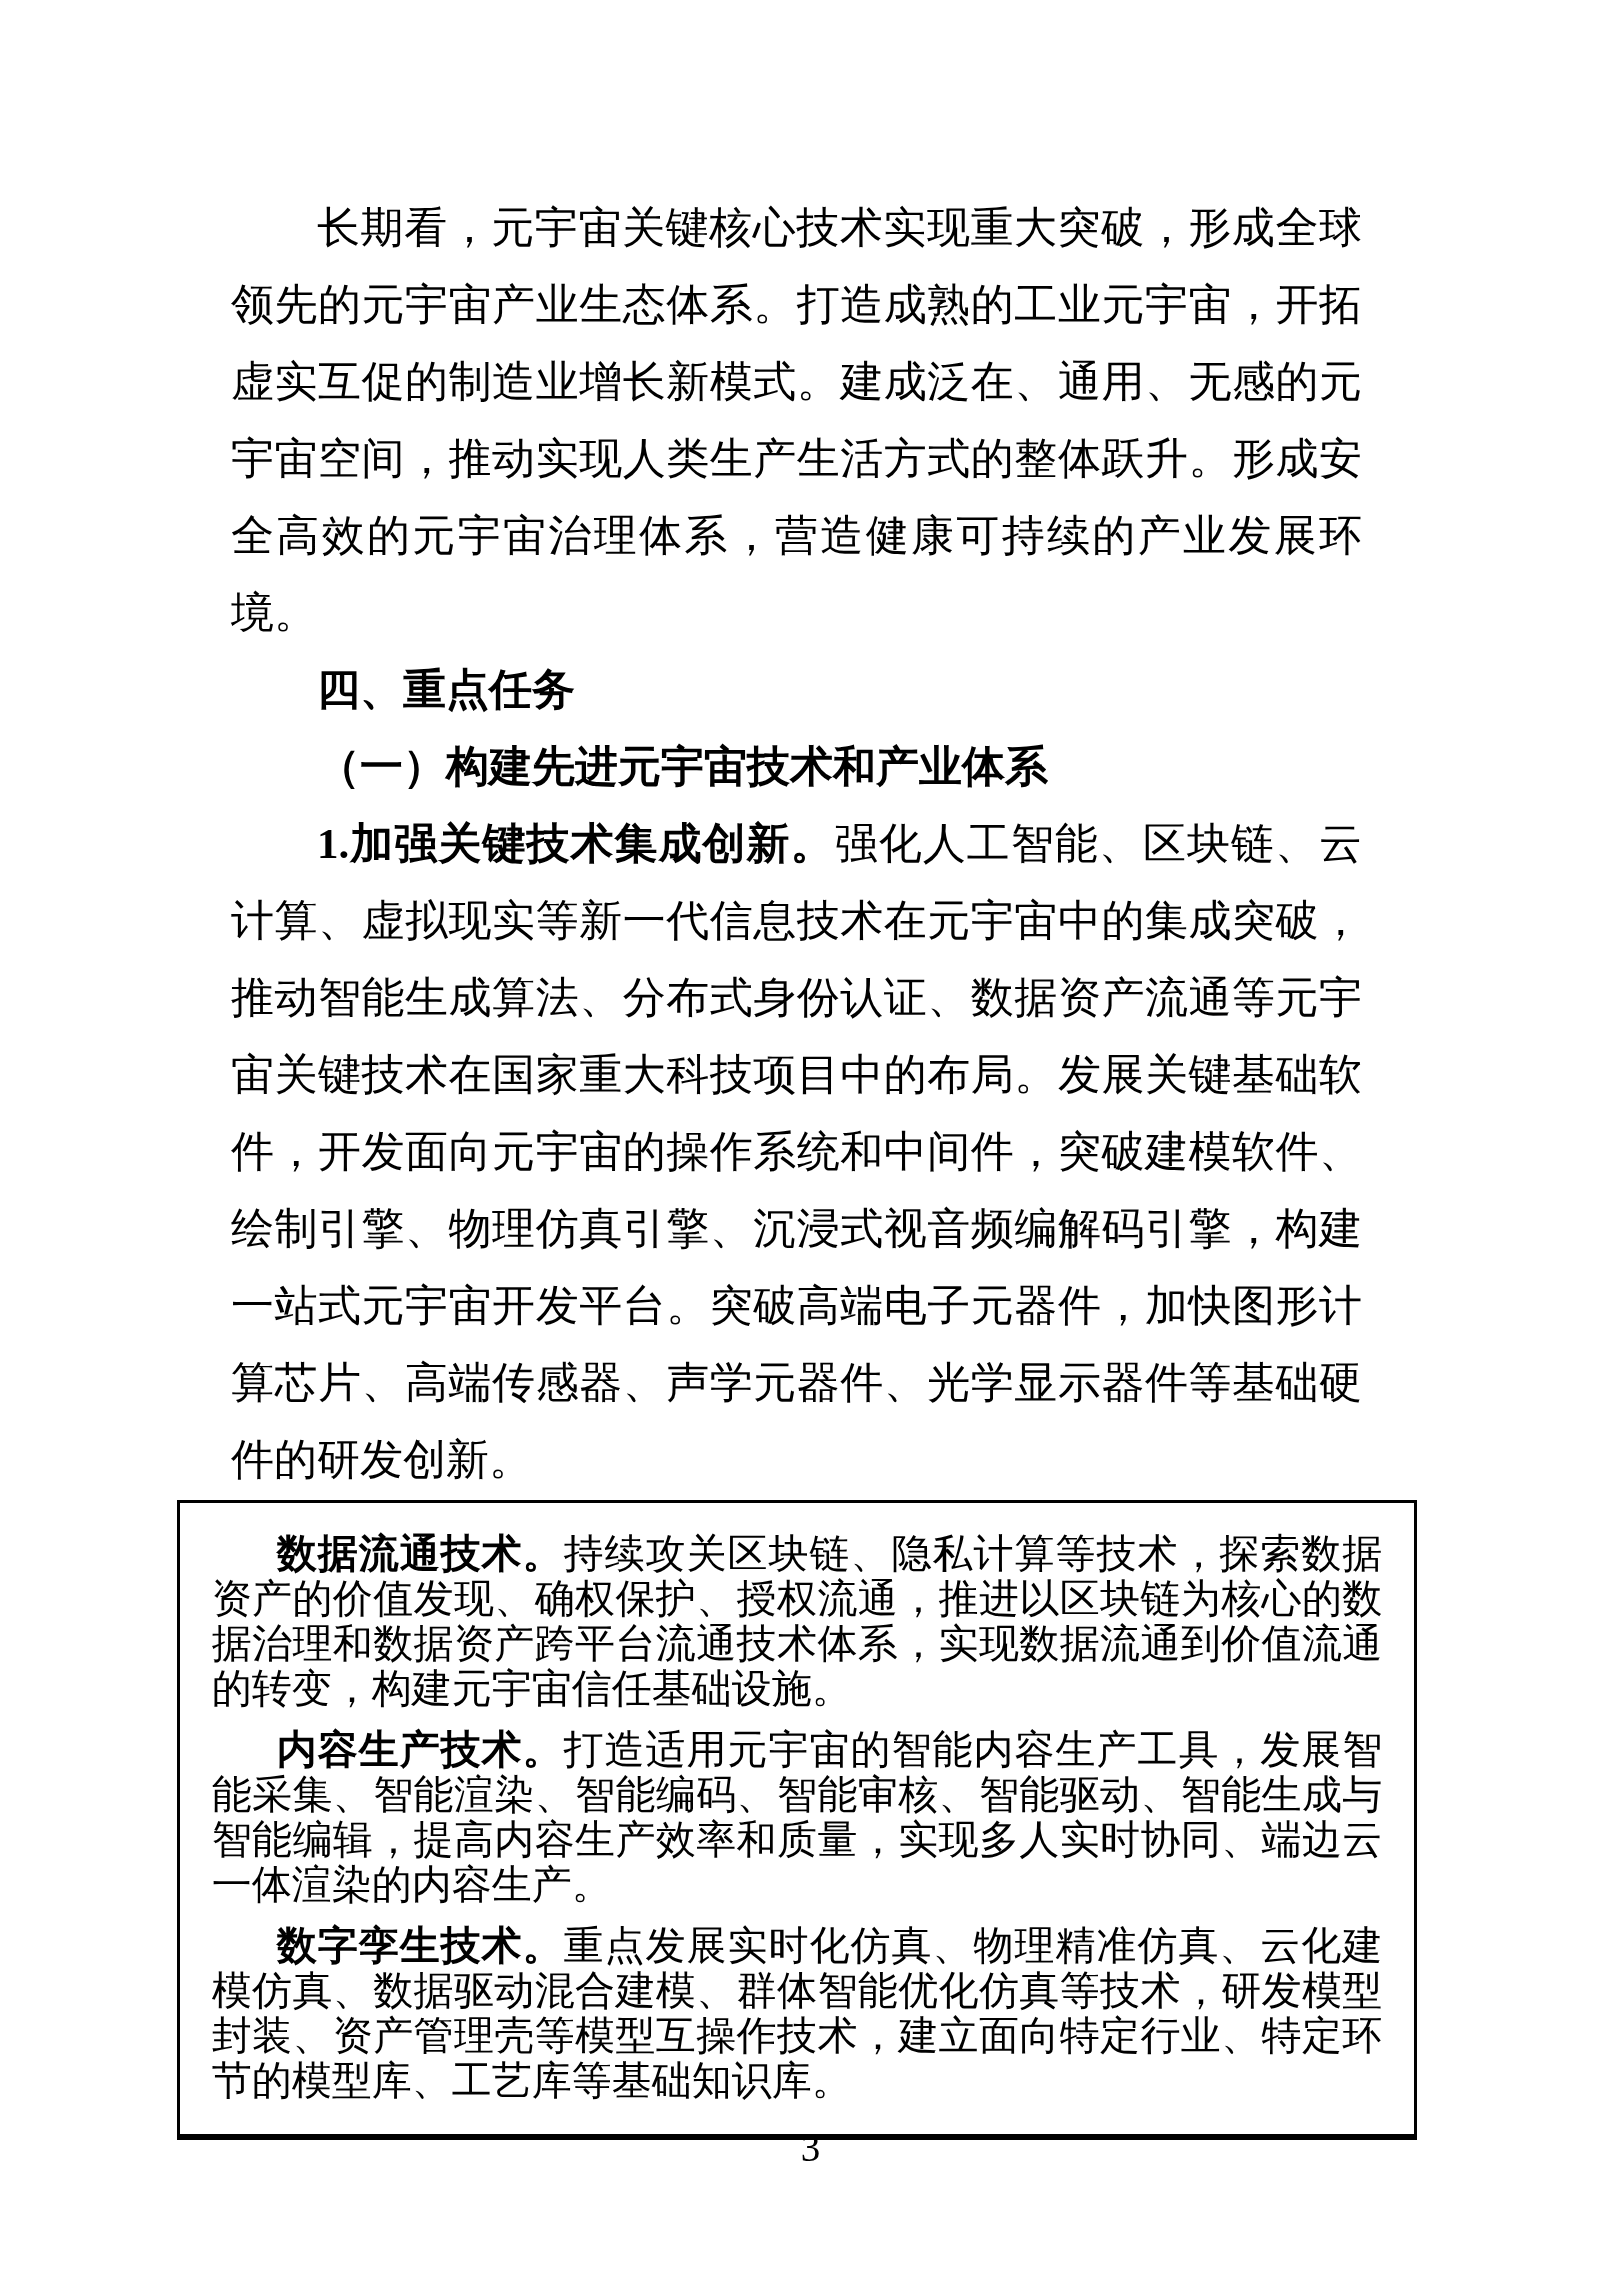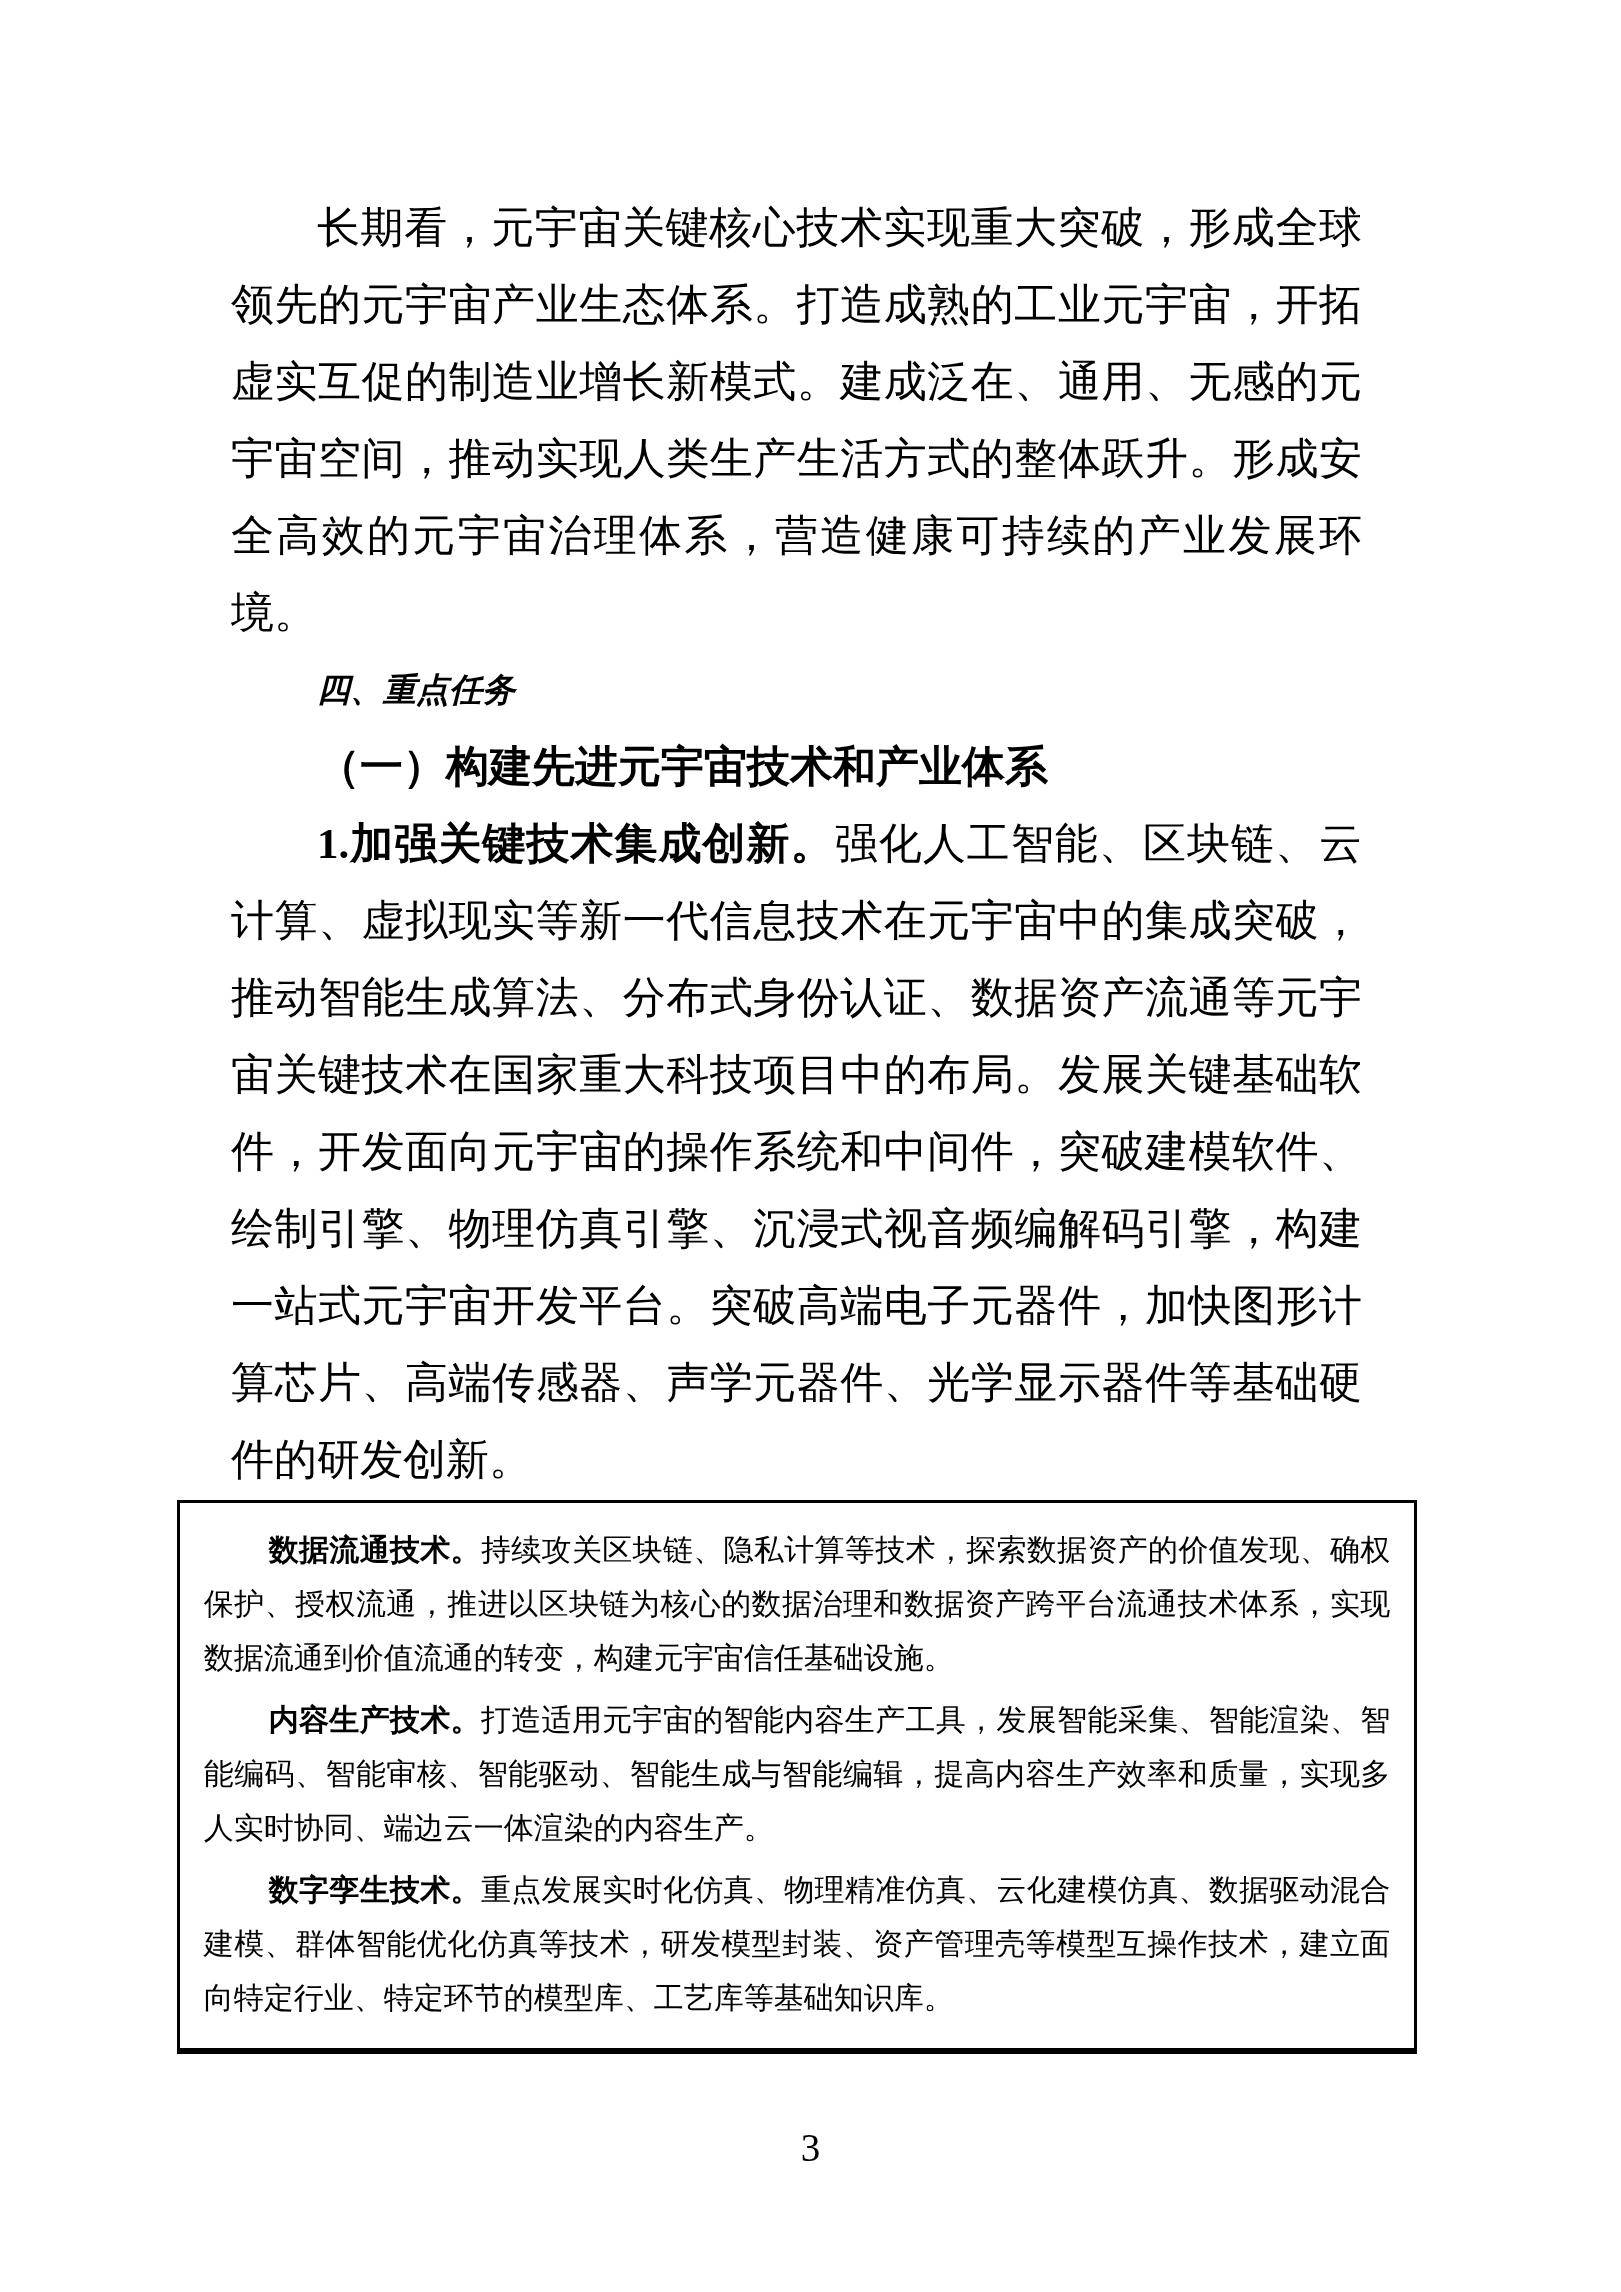--- a/index.html
+++ b/index.html
@@ -26,26 +26,25 @@
     margin: 0;
     font-size: 43px;
     line-height: 77px;
     text-align: justify;
     text-align-last: left;
     text-indent: 86px;
     font-family: "Liberation Serif", serif;
   }
   .h-hei {
     margin: 0;
-    font-size: 33px;
+    font-size: 43px;
     line-height: 77px;
     font-weight: bold;
     text-indent: 86px;
     font-family: "Liberation Sans", sans-serif;
-    font-style: italic;
   }
   .h-kai {
     margin: 0;
     font-size: 43px;
     line-height: 77px;
     font-weight: bold;
     text-indent: 86px;
     font-family: "Liberation Serif", serif;
   }
   .lead-bold {
@@ -67,23 +66,23 @@
     line-height: 45px;
     font-weight: bold;
     font-family: "Liberation Sans", sans-serif;
     padding: 4.9px 0 2.9px 0;
     border-bottom: 5.9px solid #000000;
   }
   .callout-body {
     padding: 11.8px 15.7px 15.7px 15.7px;
   }
   .callout-body p {
-    margin: 8px;
-    font-size: 30px;
-    line-height: 54px;
+    margin: 16px;
+    font-size: 40px;
+    line-height: 45px;
     text-align: justify;
     text-align-last: left;
     text-indent: 65px;
     font-family: "Liberation Serif", serif;
   }
   .lead-hei {
     font-weight: bold;
     font-family: "Liberation Sans", sans-serif;
   }
   .footer {

